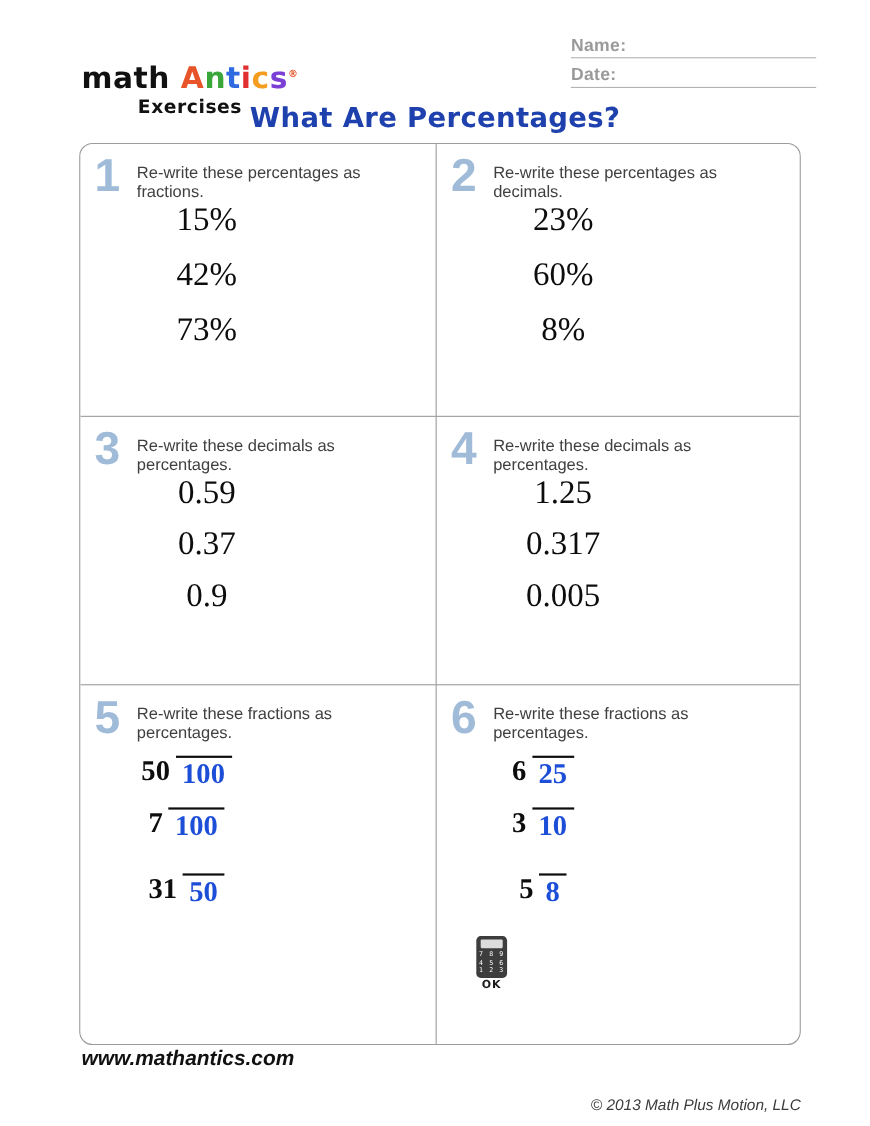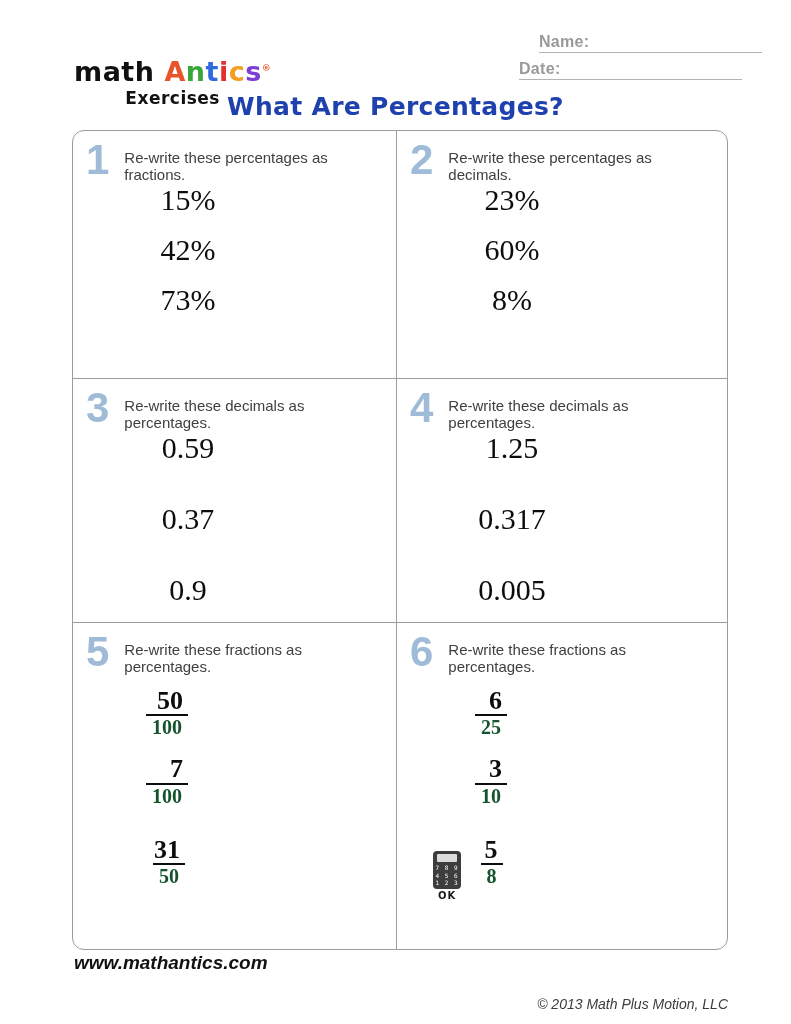--- a/index.html
+++ b/index.html
@@ -10,21 +10,21 @@
 
   
   #logo { position:absolute; left:74px; top:30px; }
   .logo-line { font-family:"DejaVu Sans", sans-serif; font-weight:bold; font-size:27px; letter-spacing:0.5px; color:#111; line-height:1;margin-top:28px; }
   .logo-line .antics-letter { font-weight:bold; }
   .logo-tm { font-size:9px; vertical-align:super; }
   .logo-sub { font-family:"DejaVu Sans", sans-serif; font-weight:bold; font-size:17px; color:#111; text-align:center; margin-top:3px; letter-spacing:0.5px; }
 
   
   .field-row { position:absolute; left:519px; width:223px; height:19px; border-bottom:1px solid #b3b3b3; }
-  #name-row { top:33px;margin-left:20px; }
+  #name-row { top:33px; }
   #date-row { top:60px; }
   .field-label { font-weight:bold; font-size:16px; color:#9a9a9a; letter-spacing:0.3px; }
 
   
   #worksheet-title {
     position:absolute; left:0; top:92px; width:100%; text-align:center;
     font-family:"DejaVu Sans", sans-serif; font-weight:bold; font-size:25px; letter-spacing:0.3px;
   }
 
   
@@ -37,28 +37,28 @@
   .cell { position:relative; box-sizing:border-box; }
   .col1 { border-right:1px solid #9c9c9c; }
   .rowline { border-bottom:1px solid #9c9c9c; }
 
   .cell-head { display:flex; align-items:flex-start; gap:15px; padding:9px 12px 0 13px; }
   .box-num { font-family:"Liberation Sans", sans-serif; font-weight:bold; font-size:42px; line-height:0.95; }
   .box-instr { font-size:15px; color:#404040; padding-top:9px; }
 
   .values { position:absolute; left:40px; top:52px; width:150px; display:flex; flex-direction:column; align-items:center; }
   .values.r1 { row-gap:17px; }
-  .values.r2 { row-gap:38px; }
+  .values.r2 { row-gap:14px; }
   .value { font-family:"Liberation Serif", serif; font-size:30px; color:#0d0d0d; line-height:1.1; }
 
   .fracs { position:absolute; left:24px; top:64px; width:140px; display:flex; flex-direction:column; align-items:center; row-gap:17px; }
-  .frac { display:inline-flex; flex-direction:column; align-items:flex-end; }
+  .frac { display:inline-flex; flex-direction:row; align-items:flex-start; }
   .frac.third { margin-top:12px; }
   .frac .fnum { font-family:"Liberation Serif", serif; font-weight:bold; font-size:26px; line-height:1.05; padding:0 5px; color:#0d0d0d; }
-  .frac .fden { font-family:"Liberation Serif", serif; font-weight:bold; font-size:20px; line-height:1.05; padding:1px 6px 0; border-top:2.5px solid #0d0d0d; color:#14532d; }
+  .frac .fden { font-family:"Liberation Serif", serif; font-weight:bold; font-size:26px; line-height:1.05; padding:1px 6px 0; border-top:2.5px solid #0d0d0d; color:#1d4ed8; }
 
   
   .calc-wrap { position:absolute; left:33px; top:228px; width:34px; text-align:center; }
   .calc-body { width:28px; height:38px; margin:0 auto; background:#3d3d3d; border-radius:4px; padding-top:3px; box-sizing:border-box; }
   .calc-screen { width:20px; height:8px; margin:0 auto 2px; background:#dcdcdc; border-radius:1px; }
   .calc-row { font-family:"DejaVu Sans Mono", monospace; font-size:6px; line-height:7.5px; color:#ffffff; letter-spacing:1px; white-space:pre; }
   .calc-ok { font-family:"DejaVu Sans", sans-serif; font-weight:bold; font-size:10px; color:#1a1a1a; letter-spacing:1px; margin-top:1px; }
 
   
   #footer-site { position:absolute; left:74px; top:952px; font-weight:bold; font-style:italic; font-size:19px; color:#111; }

